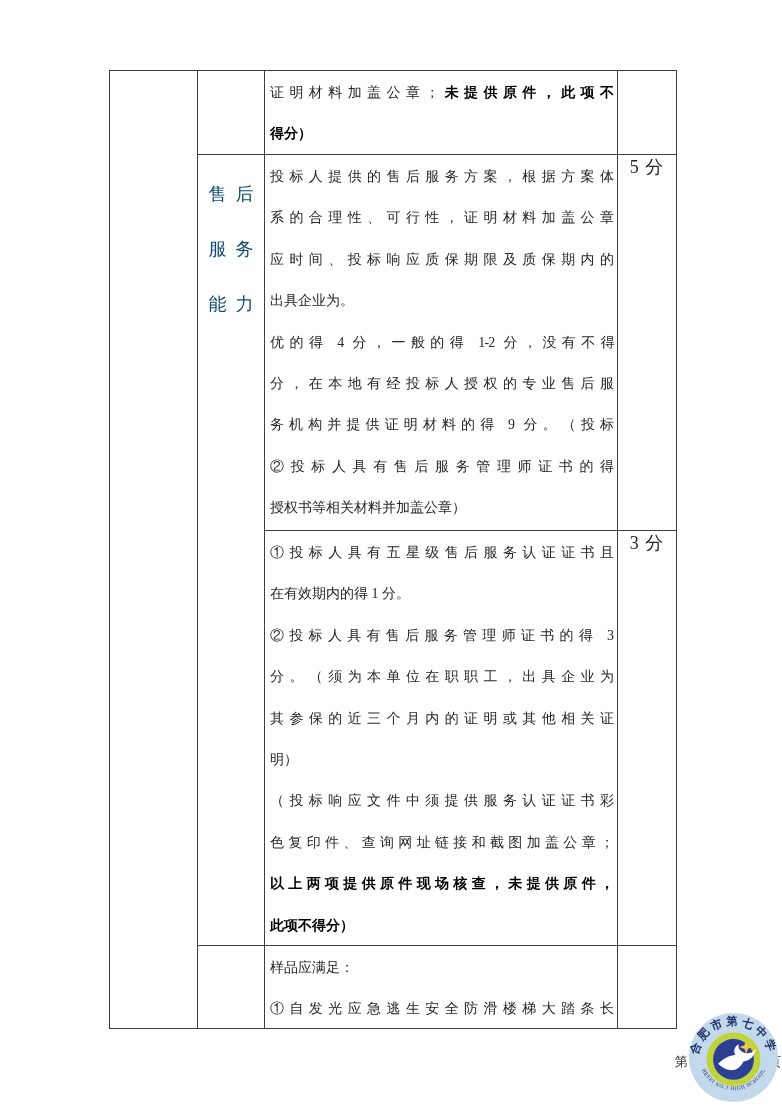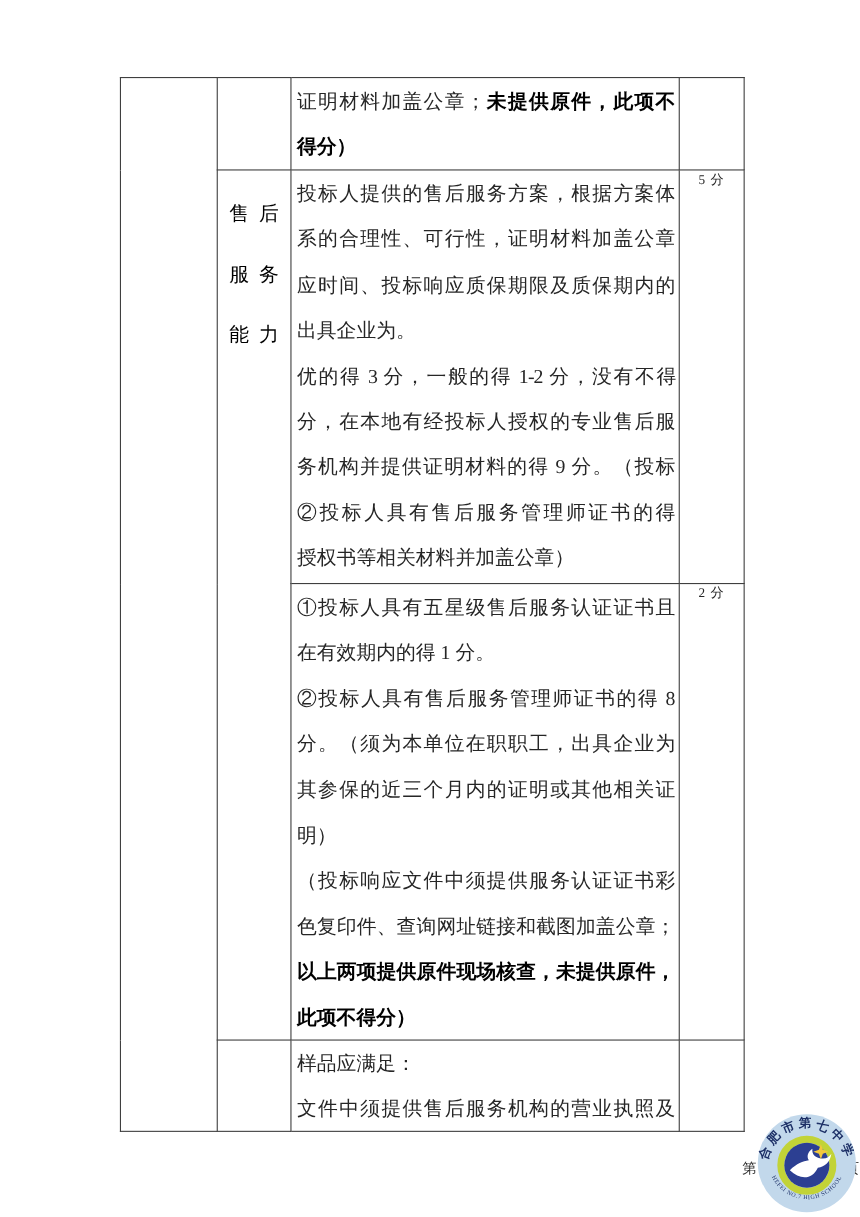--- a/index.html
+++ b/index.html
@@ -18,38 +18,38 @@
   table.score-table td{
     border:1px solid #3f3f3f;
     padding:0;vertical-align:top;
     background:#fff;
   }
   col.w1{width:88px;} col.w2{width:67px;} col.w3{width:353px;} col.w4{width:59px;}
   .box{overflow:hidden;}
   .box-r1{height:82px;} .box-r2{height:374px;} .box-r3{height:413px;} .box-r4{height:81px;}
   .criteria{padding:1px 3px 0 5px;}
   .line{
-    font-size:18px;line-height:41.4px;color:#262626;
+    font-size:14px;line-height:41.4px;color:#262626;
     white-space:nowrap;text-align:left;
   }
   .line.j{
     white-space:normal;
     text-align:justify;text-align-last:justify;
     text-justify:inter-character;
   }
   .line.tight{letter-spacing:-0.8px;}
   .line .b, .b{font-weight:bold;color:#000;}
   td.cat-cell{vertical-align:middle;}
   .cat-box{display:flex;flex-direction:column;justify-content:center;align-items:center;transform:translateY(12px);}
   .cat-line{
-    font-size:18px;color:#000000;line-height:55px;
+    font-size:18px;color:#0c4a6e;line-height:55px;
     letter-spacing:9px;margin-right:-9px;text-align:center;
   }
   td.score-cell{vertical-align:middle;text-align:center;}
-  .score-text{font-size:12px;color:#262626;letter-spacing:1px;}
+  .score-text{font-size:18px;color:#262626;letter-spacing:1px;}
   
   .page-footer{
     position:absolute;left:0;right:0;top:1053px;
     text-align:right;font-size:13px;color:#2e2e2e;letter-spacing:1px;
   }
   
   .school-logo{position:absolute;left:688px;top:1012px;width:91px;height:91px;}
 </style>
 </head>
 <body>
@@ -86,58 +86,58 @@
             <div class="cat-line">服务</div>
             <div class="cat-line">能力</div>
           </div>
     </td>
     <td>
       <div class="box box-r2 criteria">
             <div class="line j"><span>投标人提供的售后服务方案，根据方案体</span></div>
             <div class="line j"><span>系的合理性、可行性，证明材料加盖公章</span></div>
             <div class="line j"><span>应时间、投标响应质保期限及质保期内的</span></div>
             <div class="line"><span>出具企业为。</span></div>
-            <div class="line j tight"><span>优的得 3 分，一般的得 1-2 分，没有不得</span></div>
+            <div class="line j tight"><span>优的得 4 分，一般的得 1-2 分，没有不得</span></div>
             <div class="line j"><span>分，在本地有经投标人授权的专业售后服</span></div>
             <div class="line j"><span>务机构并提供证明材料的得 9 分。（投标</span></div>
             <div class="line j"><span>②投标人具有售后服务管理师证书的得</span></div>
             <div class="line"><span>授权书等相关材料并加盖公章）</span></div>
           </div>
     </td>
     <td class="score-cell">
       <div class="score-text">5 分</div>
     </td>
   </tr>
   <tr>
     <td>
       <div class="box box-r3 criteria">
             <div class="line j"><span>①投标人具有五星级售后服务认证证书且</span></div>
             <div class="line"><span>在有效期内的得 1 分。</span></div>
-            <div class="line j"><span>②投标人具有售后服务管理师证书的得 8</span></div>
+            <div class="line j"><span>②投标人具有售后服务管理师证书的得 3</span></div>
             <div class="line j"><span>分。（须为本单位在职职工，出具企业为</span></div>
             <div class="line j"><span>其参保的近三个月内的证明或其他相关证</span></div>
             <div class="line"><span>明）</span></div>
             <div class="line j"><span>（投标响应文件中须提供服务认证证书彩</span></div>
             <div class="line j"><span>色复印件、查询网址链接和截图加盖公章；</span></div>
             <div class="line j"><span class="b">以上两项提供原件现场核查，未提供原件，</span></div>
             <div class="line"><span class="b">此项不得分）</span></div>
           </div>
     </td>
     <td class="score-cell">
-      <div class="score-text">2 分</div>
+      <div class="score-text">3 分</div>
     </td>
   </tr>
   <tr>
     <td>
           <div class="box box-r4"></div>
         </td>
     <td>
       <div class="box box-r4 criteria">
             <div class="line"><span>样品应满足：</span></div>
-            <div class="line j"><span>文件中须提供售后服务机构的营业执照及</span></div>
+            <div class="line j"><span>①自发光应急逃生安全防滑楼梯大踏条长</span></div>
           </div>
     </td>
     <td class="score-cell">
       <div class="score-text"></div>
     </td>
   </tr>
 </tbody>
   </table>
 
 <div class="page-footer"><span>第 </span><span class="b">15</span><span> 页 共 </span><span class="b">23</span><span> 页</span></div>

